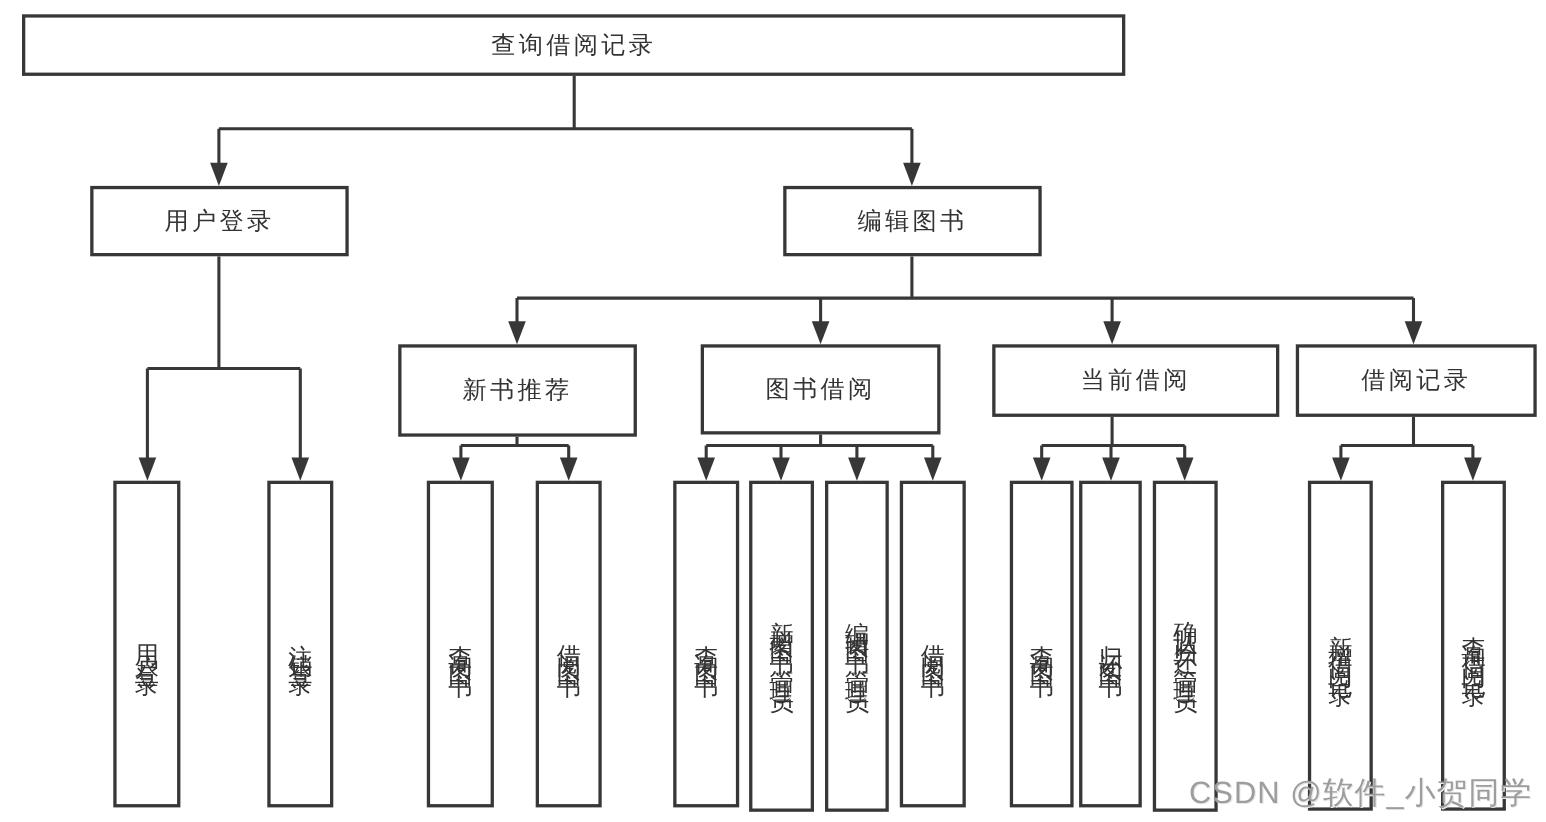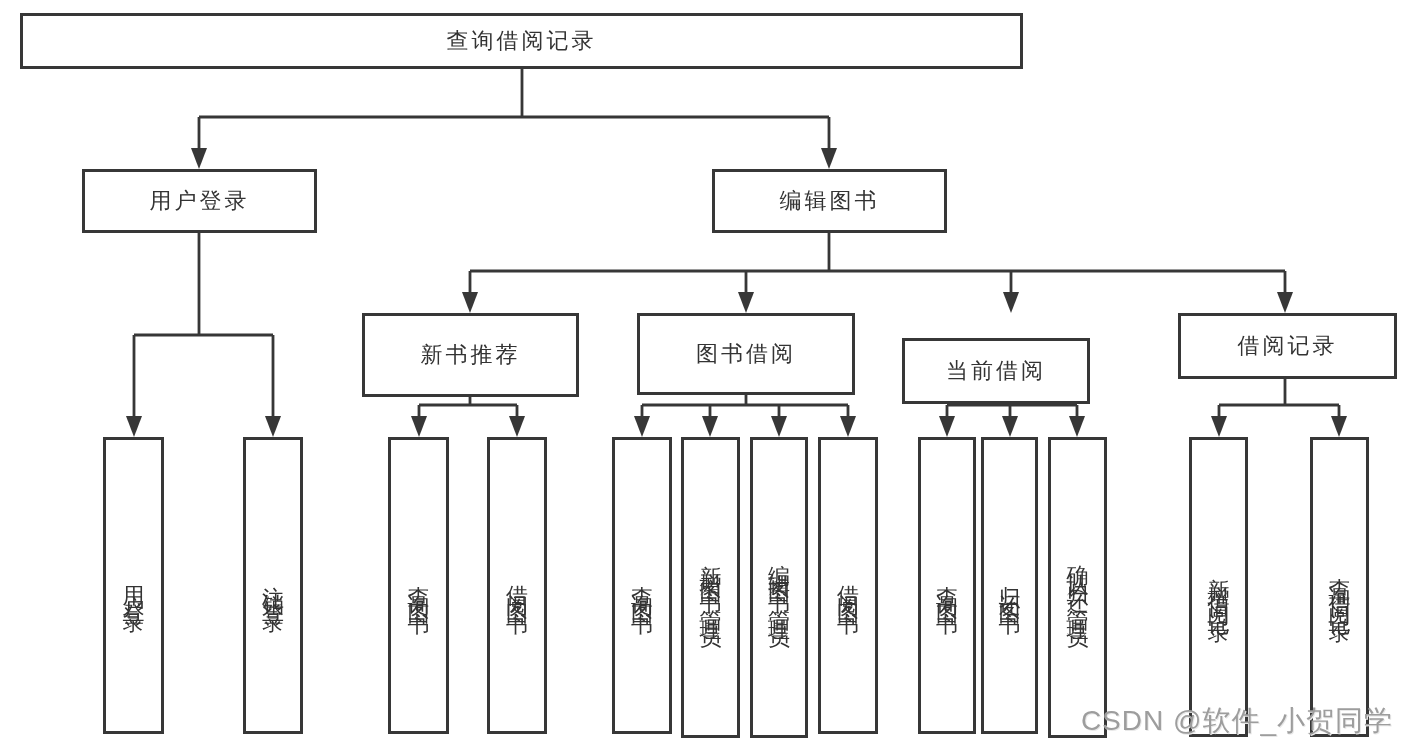--- a/index.html
+++ b/index.html
@@ -98,21 +98,21 @@
     </g>
   </svg>
 
   <div class="node hbox" style="left:20px; top:13px; width:1003px; height:56px;">查询借阅记录</div>
 
   <div class="node hbox" style="left:82px; top:169px; width:235px; height:64px;">用户登录</div>
   <div class="node hbox" style="left:712px; top:169px; width:235px; height:64px;">编辑图书</div>
 
   <div class="node hbox" style="left:362px; top:313px; width:217px; height:84px;">新书推荐</div>
   <div class="node hbox" style="left:637px; top:313px; width:218px; height:82px;">图书借阅</div>
-  <div class="node hbox" style="left:902px; top:313px; width:188px; height:66px;margin-top:25px;">当前借阅</div>
+  <div class="node hbox" style="left:902px; top:313px; width:261px; height:66px;">当前借阅</div>
   <div class="node hbox" style="left:1178px; top:313px; width:219px; height:66px;">借阅记录</div>
 
   <div class="node leaf" style="left:103px; width:61px;">
     <span class="vtext">用户登录</span>
   </div>
   <div class="node leaf" style="left:243px; width:60px;">
     <span class="vtext">注销登录</span>
   </div>
 
   <div class="node leaf" style="left:388px; width:61px;">

